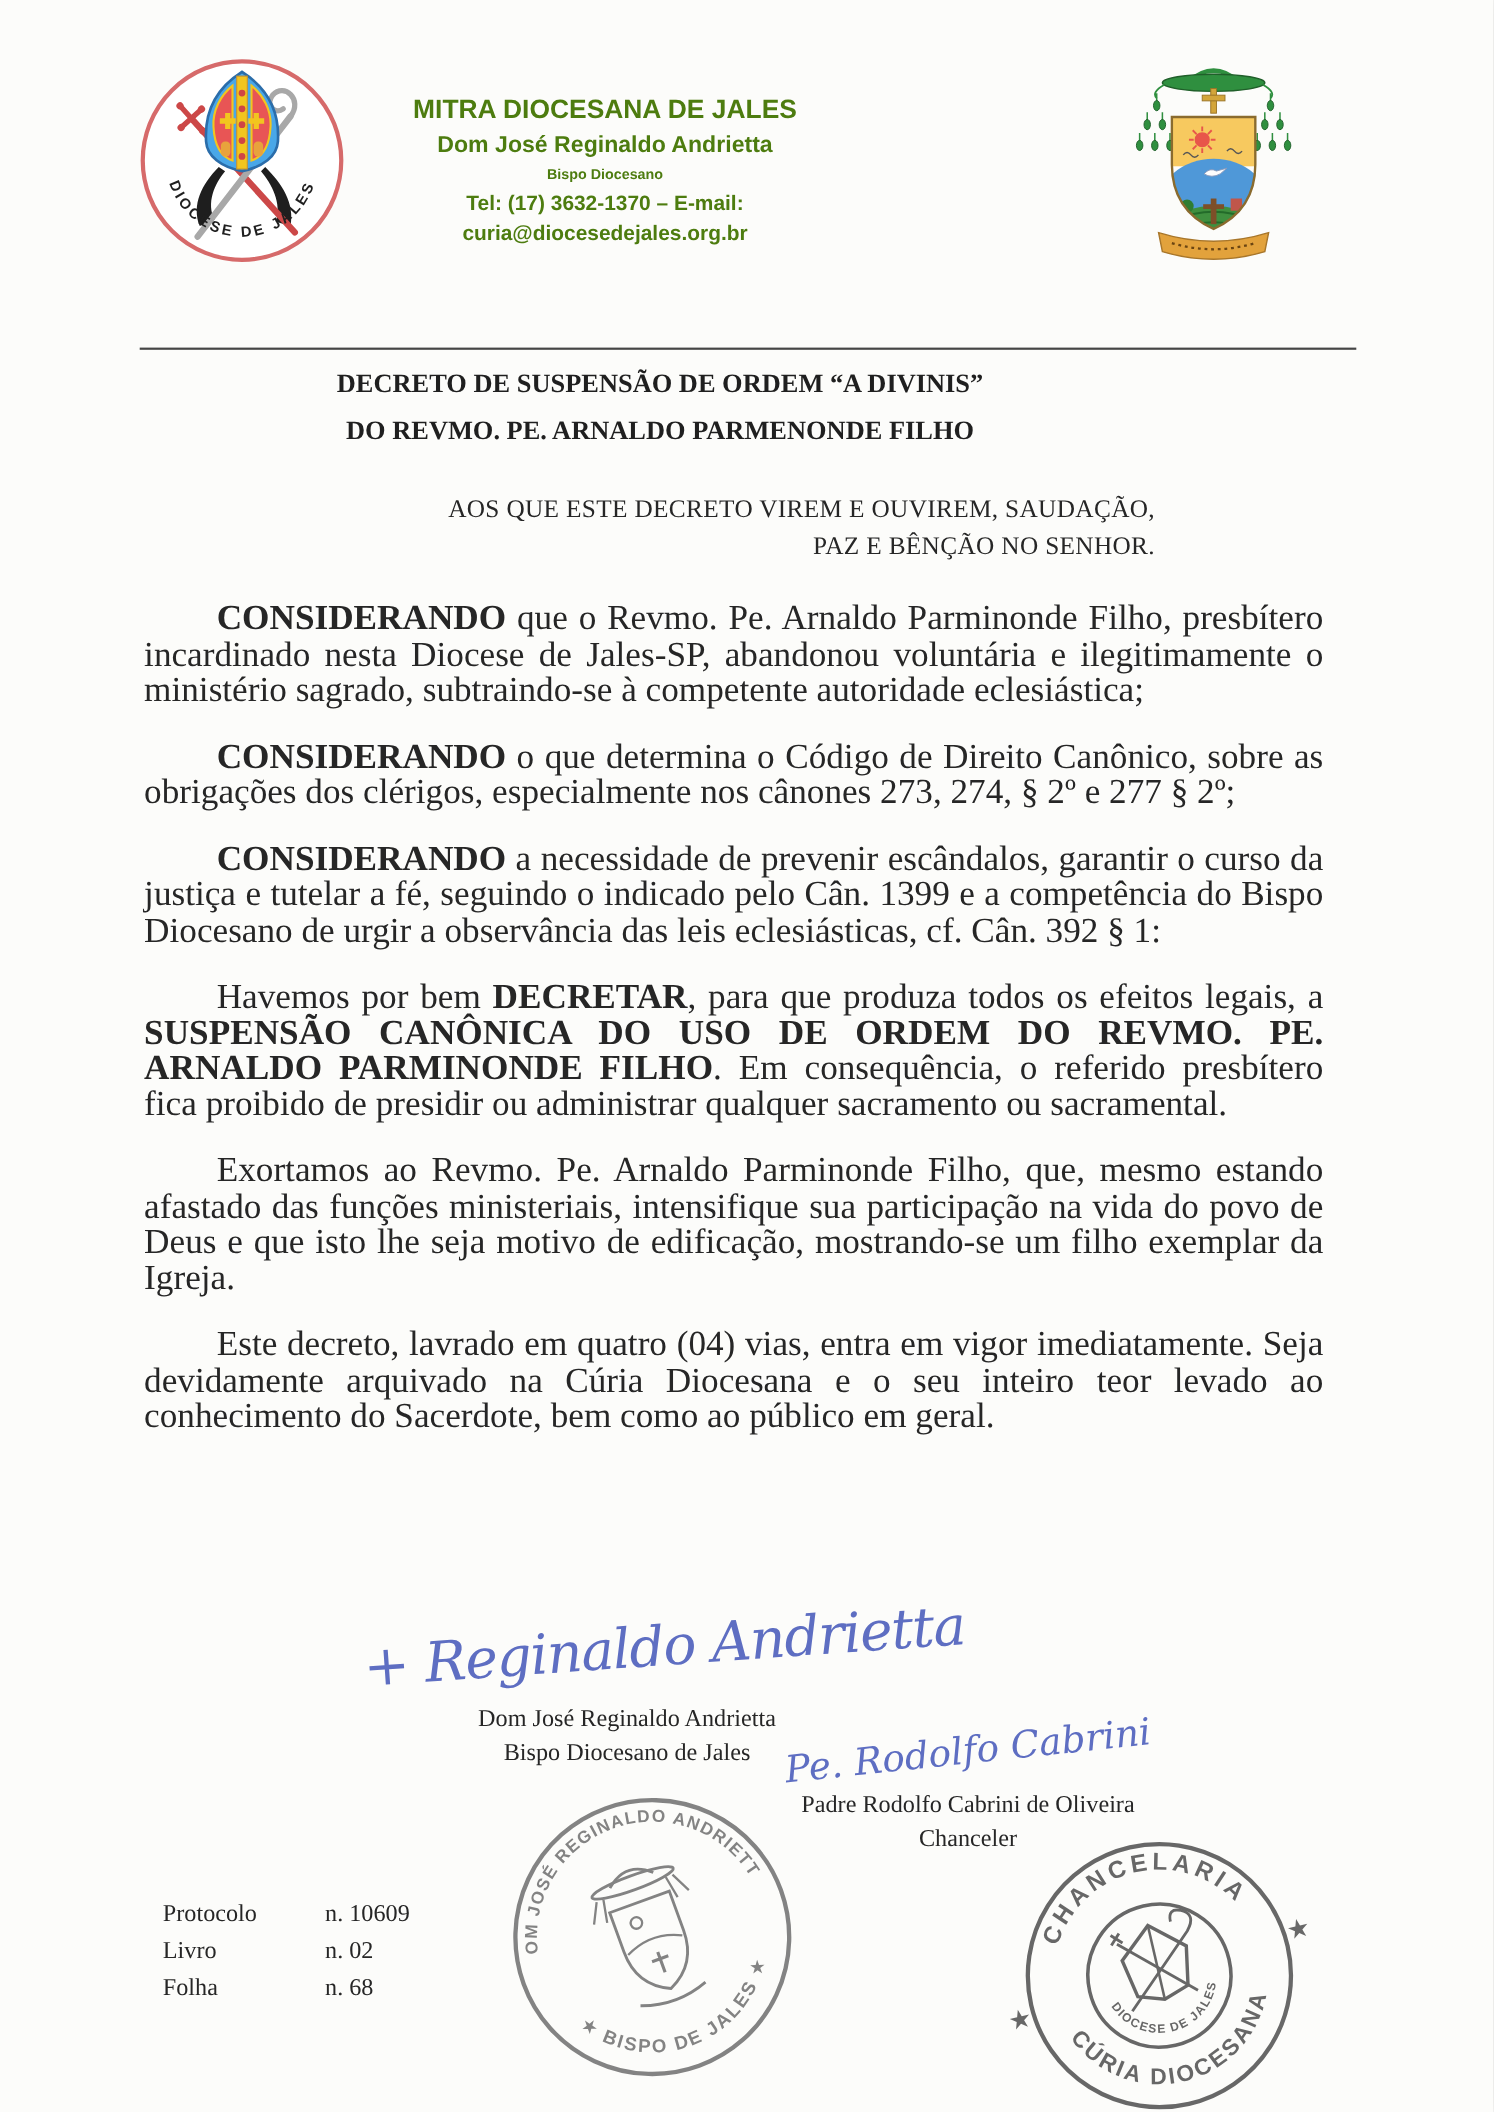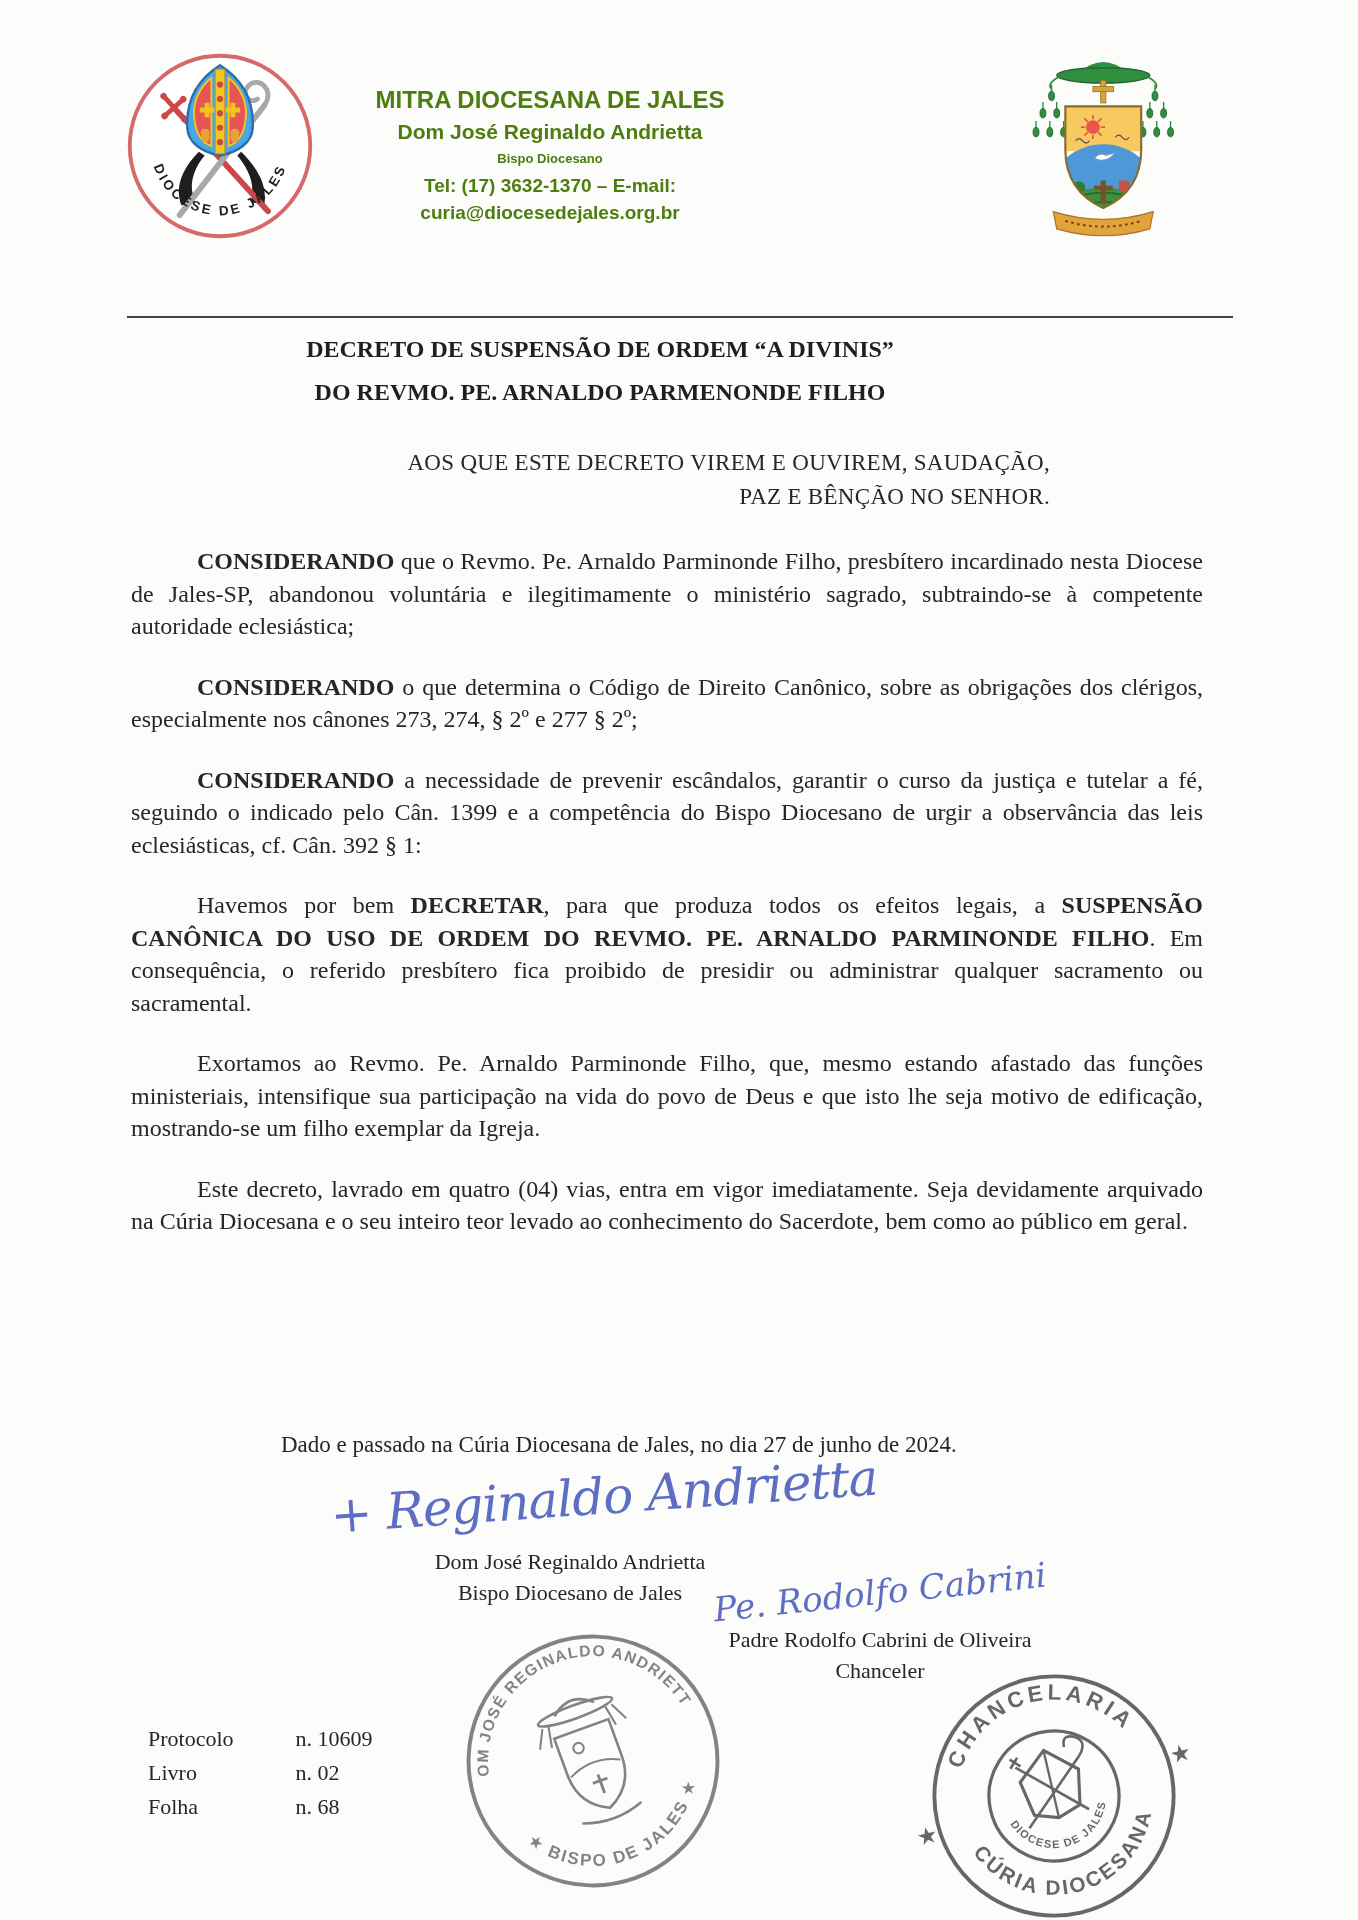--- a/index.html
+++ b/index.html
@@ -28,21 +28,21 @@
     position:absolute; left:150px; top:328px; width:900px; text-align:center;
     font-weight:bold; font-size:24px; line-height:43px; color:#1f1f1f;
   }
   .salutation {
     position:absolute; left:150px; top:446px; width:900px; text-align:right;
     font-size:23px; line-height:34px; letter-spacing:.3px;
   }
   
   .body {
     position:absolute; left:131px; top:545px; width:1072px;
-    font-size:24px; line-height:32.5px; text-align:justify;
+    font-size:32px; line-height:32.5px; text-align:justify;
   }
   .body p { margin:0 0 28px 0; text-indent:66px; }
   .body .b { font-weight:bold; }
   .dateline {
     position:absolute; left:131px; top:1432px; width:1072px;
     font-size:23px; text-indent:150px;
   }
   
   .sig-bishop { position:absolute; left:330px; top:1458px; width:480px; text-align:center; }
   .sig-chancellor { position:absolute; left:660px; top:1566px; width:440px; text-align:center; }
@@ -219,21 +219,20 @@
 
   <div class="body" id="paragraphs">
       <p><span class="b">CONSIDERANDO</span><span> que o Revmo. Pe. Arnaldo Parminonde Filho, presbítero incardinado nesta Diocese de Jales-SP, abandonou voluntária e ilegitimamente o ministério sagrado, subtraindo-se à competente autoridade eclesiástica;</span></p>
       <p><span class="b">CONSIDERANDO</span><span> o que determina o Código de Direito Canônico, sobre as obrigações dos clérigos, especialmente nos cânones 273, 274, § 2º e 277 § 2º;</span></p>
       <p><span class="b">CONSIDERANDO</span><span> a necessidade de prevenir escândalos, garantir o curso da justiça e tutelar a fé, seguindo o indicado pelo Cân. 1399 e a competência do Bispo Diocesano de urgir a observância das leis eclesiásticas, cf. Cân. 392 § 1:</span></p>
       <p><span>Havemos por bem </span><span class="b">DECRETAR</span><span>, para que produza todos os efeitos legais, a </span><span class="b">SUSPENSÃO CANÔNICA DO USO DE ORDEM DO REVMO. PE. ARNALDO PARMINONDE FILHO</span><span>. Em consequência, o referido presbítero fica proibido de presidir ou administrar qualquer sacramento ou sacramental.</span></p>
       <p><span>Exortamos ao Revmo. Pe. Arnaldo Parminonde Filho, que, mesmo estando afastado das funções ministeriais, intensifique sua participação na vida do povo de Deus e que isto lhe seja motivo de edificação, mostrando-se um filho exemplar da Igreja.</span></p>
       <p><span>Este decreto, lavrado em quatro (04) vias, entra em vigor imediatamente. Seja devidamente arquivado na Cúria Diocesana e o seu inteiro teor levado ao conhecimento do Sacerdote, bem como ao público em geral.</span></p>
     </div>
 
-  <div class="dateline">Dado e passado na Cúria Diocesana de Jales, no dia 27 de junho de 2024.</div>
 
   <div class="sig-bishop">
     <div class="script script-big">+ Reginaldo Andrietta</div>
     <div class="sig-name">Dom José Reginaldo Andrietta</div>
     <div class="sig-role">Bispo Diocesano de Jales</div>
   </div>
 
   <div class="sig-chancellor">
     <div class="script script-small">Pe. Rodolfo Cabrini</div>
     <div class="sig-name">Padre Rodolfo Cabrini de Oliveira</div>

